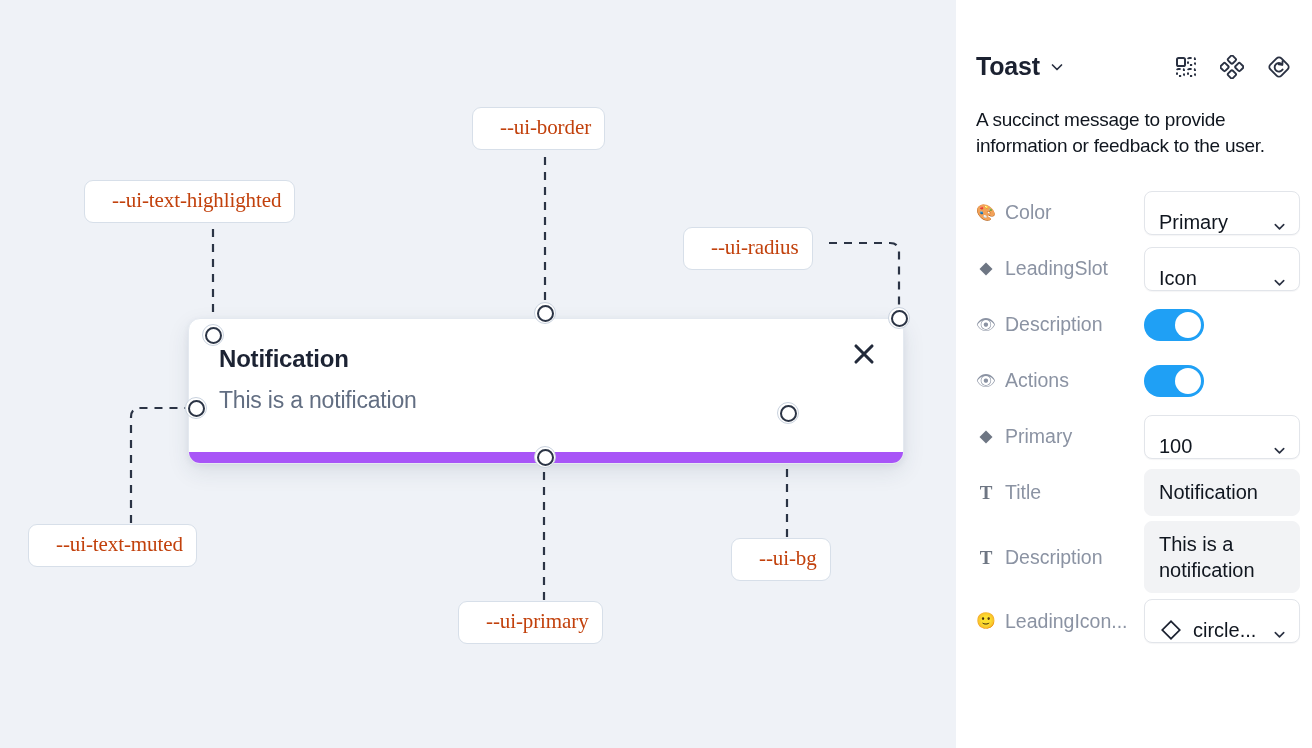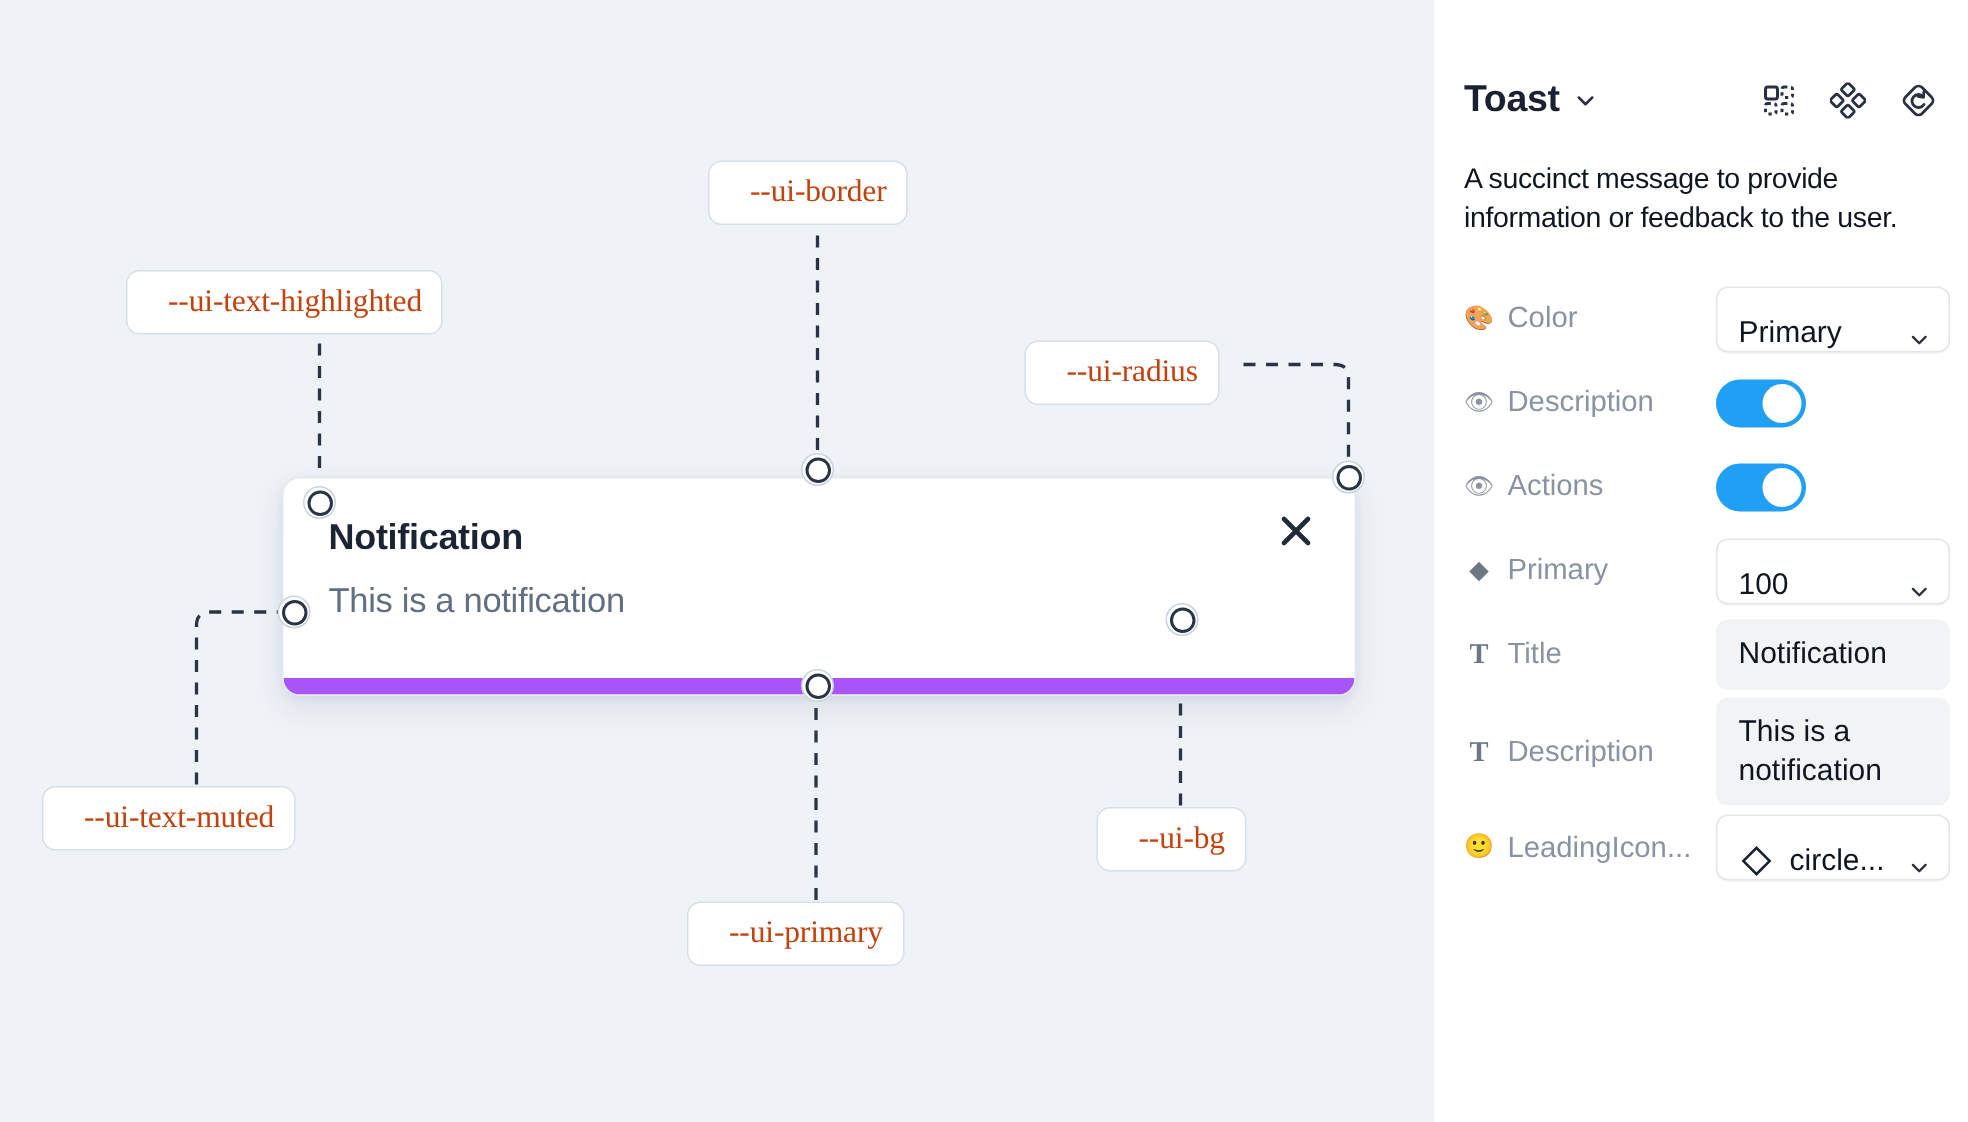--- a/index.html
+++ b/index.html
@@ -358,20 +358,40 @@
             <span class="val">Primary</span>
             <span class="dd">
               <svg width="15" height="15" viewBox="0 0 16 16" aria-hidden="true">
                 <path d="M3.5 6 L8 10.5 L12.5 6" stroke="currentColor" stroke-width="1.7" fill="none" stroke-linecap="round" stroke-linejoin="round"></path>
               </svg>
             </span>
           </div>
         </div>
       </div>
 
+      <div class="prop-row">
+        <div class="prop-label">
+          <span class="prop-icon diamond">
+            <svg width="16" height="16" viewBox="0 0 16 16" aria-hidden="true">
+              <rect x="3.4" y="3.4" width="9.2" height="9.2" transform="rotate(45 8 8)" fill="currentColor"></rect>
+            </svg>
+          </span>
+          <span>LeadingSlot</span>
+        </div>
+        <div class="prop-control">
+          <div class="select">
+            <span class="val">Icon</span>
+            <span class="dd">
+              <svg width="15" height="15" viewBox="0 0 16 16" aria-hidden="true">
+                <path d="M3.5 6 L8 10.5 L12.5 6" stroke="currentColor" stroke-width="1.7" fill="none" stroke-linecap="round" stroke-linejoin="round"></path>
+              </svg>
+            </span>
+          </div>
+        </div>
+      </div>
 
       <div class="prop-row">
         <div class="prop-label">
           <span class="prop-icon">👁</span>
           <span>Description</span>
         </div>
         <div class="prop-control">
           <span class="toggle"></span>
         </div>
       </div>

